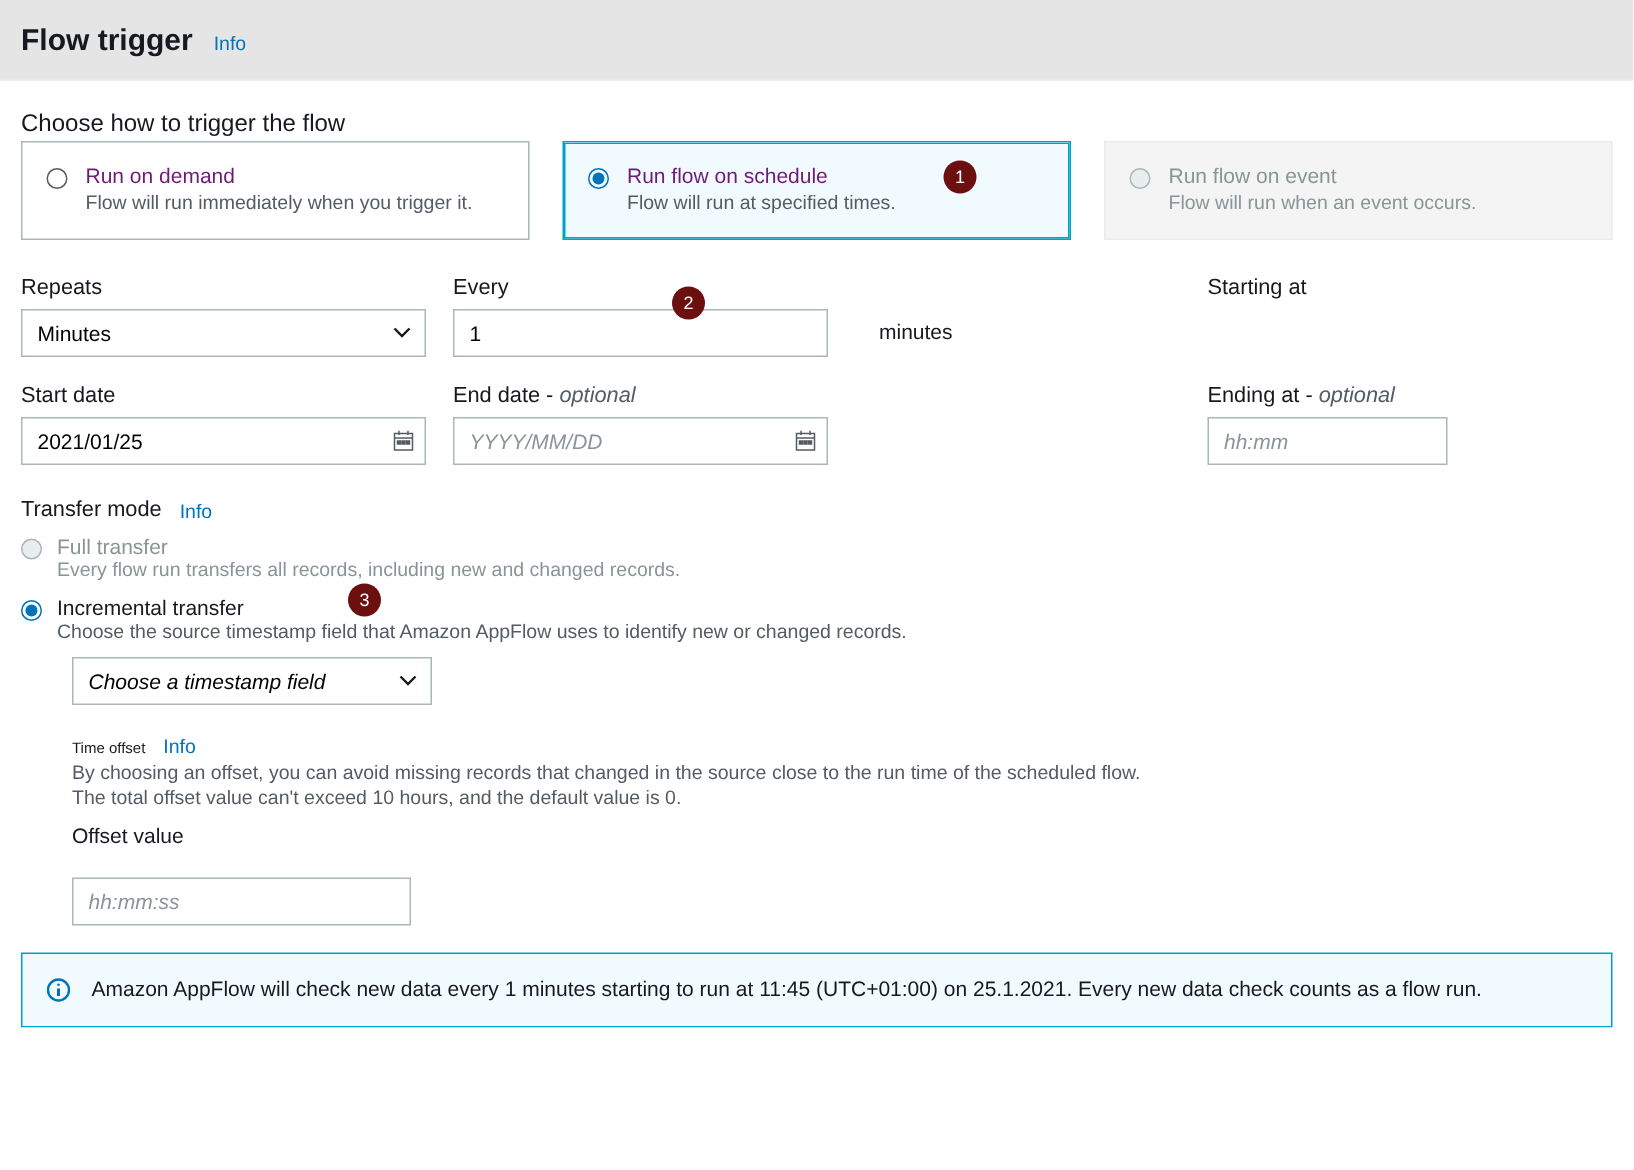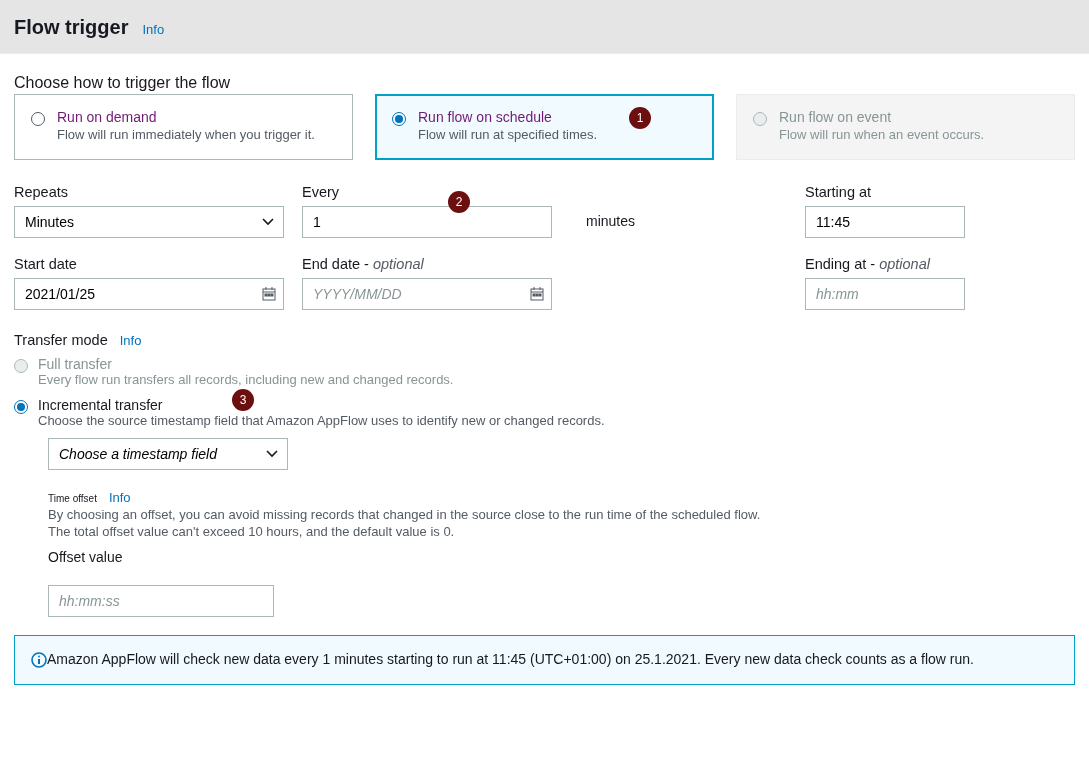--- a/index.html
+++ b/index.html
@@ -49,21 +49,21 @@
   .radio-opt.disabled .r-title { color:#879596; }
   .radio-opt.disabled .r-desc { color:#879596; }
   .ts-select { margin-left: 34px; width: 240px; margin-top: 4px; }
   .ts-select select { font-style: italic; color:#000000; }
   .offset-block { margin-left: 34px; margin-top: 20px; }
   .offset-block .o-header { display:flex; align-items:baseline; gap:12px; }
   .offset-block .o-title { font-size: 10px; }
   .offset-block .o-desc { font-size: 13px; color:#545b64; margin-top:2px; }
   .offset-block .o-label { font-size:14px; margin-top:10px; margin-bottom:20px; }
   .offset-block .input { width: 226px; }
-  .info-box { margin: 14px 0 0; border: 1px solid #00a1c9; background: #f1faff; padding: 14px 18px 14px 16px; display: flex; align-items: flex-start; }
+  .info-box { margin: 14px 0 0; border: 1px solid #00a1c9; background: #f1faff; padding: 14px 18px 14px 16px; display: flex; gap: 14px; align-items: flex-start; }
   .info-box .info-icon { color:#0073bb; flex-shrink:0; margin-top:2px; }
   .info-box .msg { font-size: 14px; color: #16191f; line-height: 1.4; }
   .col { display:flex; flex-direction:column; position:relative; }
   svg { display:block; }
 </style>
 </head>
 <body>
 
 <div class="header-bar">
   <span class="header-title">Flow trigger</span>
@@ -120,21 +120,20 @@
       <div class="label">Every</div>
       <input class="input" value="1" style="">
       <div class="callout c2">2</div>
     </div>
     <div class="col">
       <div class="label">&nbsp;</div>
       <div class="units">minutes</div>
     </div>
     <div class="col" style="width:160px;">
       <div class="label">Starting at</div>
-      <input class="input" style="width: 160px;" value="11:45">
     </div>
 
     <div class="col" style="margin-top:18px;">
       <div class="label">Start date</div>
       <div class="date-wrap">
         <input class="input" value="2021/01/25" style="">
         <span class="cal-icon">
           <svg width="14" height="14" viewBox="0 0 14 14" fill="none" stroke="#545b64" stroke-width="1">
               <rect x="1" y="2" width="12" height="11"></rect>
               <line x1="1" y1="5" x2="13" y2="5"></line>

